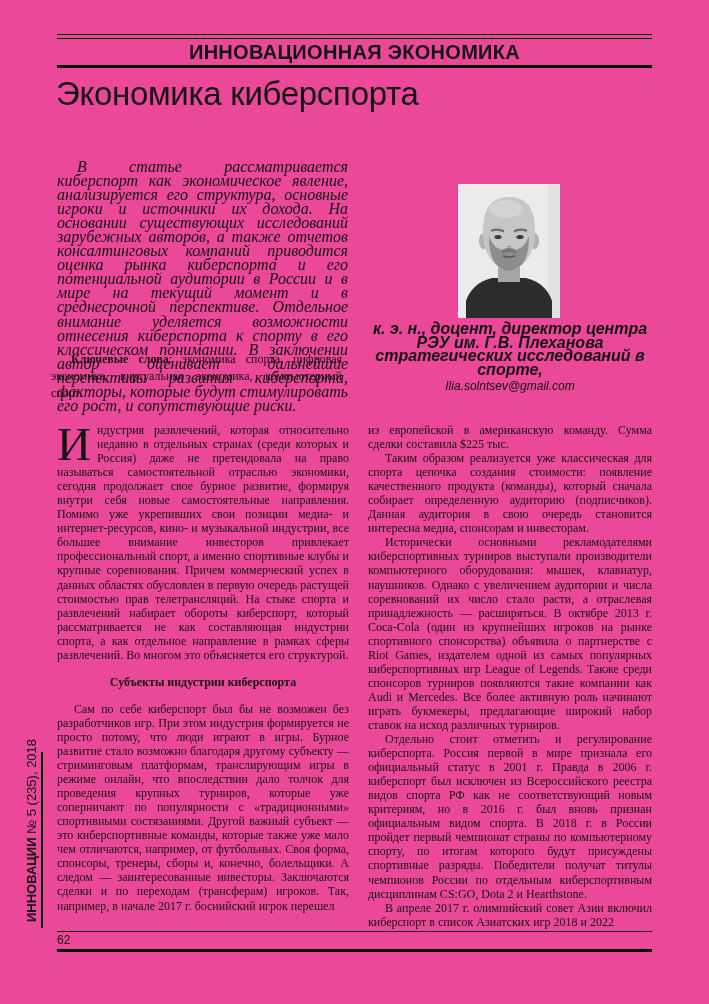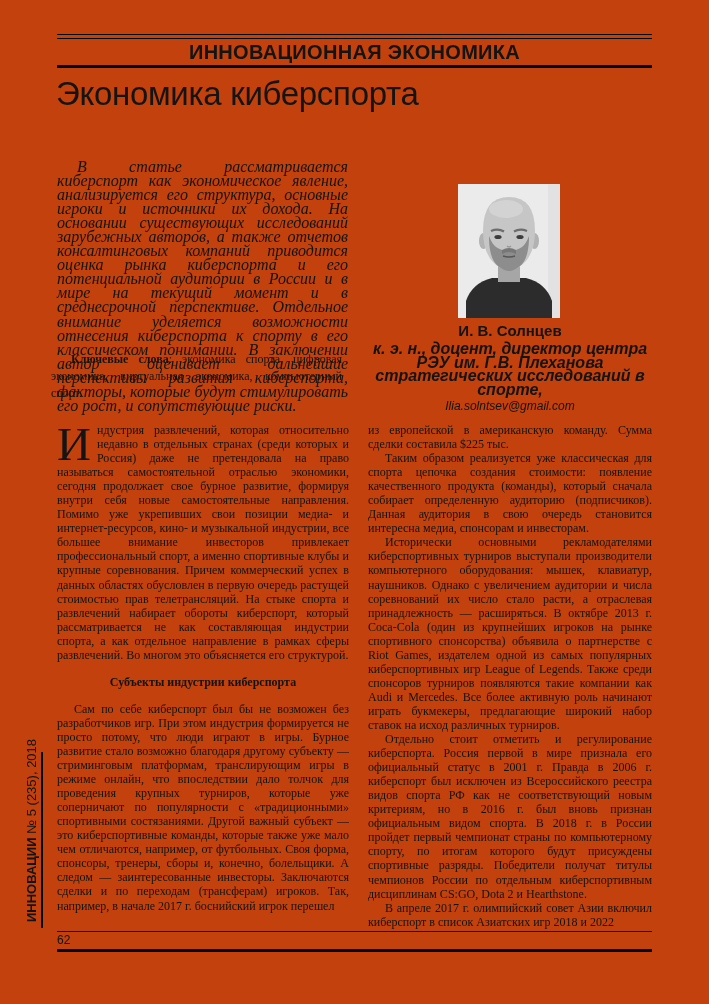--- a/index.html
+++ b/index.html
@@ -1,17 +1,17 @@
 <!DOCTYPE html>
 <html lang="ru"><head>
 <meta charset="utf-8">
 <style>
   html,body { margin:0; padding:0; background:#ffffff; }
   .page {
-    position:relative; width:709px; height:1004px; background:#c2410c;
+    position:relative; width:709px; height:1004px; background:#ec4899;
     color:#141414; overflow:hidden;
     font-family:"Liberation Serif", serif;
   }
 
   
   .rule-double { position:absolute; left:57px; width:595px; top:34px; height:3px;
     border-top:1.4px solid #000; border-bottom:1.4px solid #000; }
   .section-header { position:absolute; left:57px; width:595px; top:40px;
     text-align:center; font-family:"Liberation Sans",sans-serif;
     font-weight:bold; font-size:20px; line-height:24px; letter-spacing:.3px; }
@@ -90,21 +90,20 @@
     <path d="M44 66 Q51 62 58 66 L58 70 Q51 66 44 70 Z" fill="#777777"></path>
     <path d="M45 72 Q51 74 57 72" stroke="#565656" stroke-width="1.4" fill="none"></path>
     <path d="M33 47 Q40 44 46 47.5" stroke="#6d6d6d" stroke-width="2.2" fill="none"></path>
     <path d="M56 47.5 Q62 44 69 47" stroke="#6d6d6d" stroke-width="2.2" fill="none"></path>
     <ellipse cx="40" cy="53" rx="3.6" ry="2.1" fill="#3c3c3c"></ellipse>
     <ellipse cx="62" cy="53" rx="3.6" ry="2.1" fill="#3c3c3c"></ellipse>
     <path d="M49 62 Q51 64 53 62" stroke="#9b9b9b" stroke-width="1.4" fill="none"></path>
   </svg>
 
   <div class="author-block">
-    <div class="author-name">И. В. Солнцев</div>
     <div class="affiliation-line">к. э. н., доцент, директор центра</div>
     <div class="affiliation-line">РЭУ им. Г.В. Плеханова</div>
     <div class="affiliation-line">стратегических исследований в спорте,</div>
     <div class="author-email">Ilia.solntsev@gmail.com</div>
   </div>
 
   <div class="col col-left">
     <p class="noindent"><span class="dropcap">И</span><span>ндустрия развлечений, которая относительно недавно в отдельных странах (среди которых и Россия) даже не претендовала на право называться самостоятельной отраслью экономики, сегодня продолжает свое бурное развитие, формируя внутри себя новые самостоятельные направления. Помимо уже укрепивших свои позиции медиа- и интернет-ресурсов, кино- и музыкальной индустрии, все большее внимание инвесторов привлекает профессиональный спорт, а именно спортивные клубы и крупные соревнования. Причем коммерческий успех в данных областях обусловлен в первую очередь растущей стоимостью прав телетрансляций. На стыке спорта и развлечений набирает обороты киберспорт, который рассматривается не как составляющая индустрии спорта, а как отдельное направление в рамках сферы развлечений. Во многом это объясняется его структурой.</span></p>
     <div class="col-heading">Субъекты индустрии киберспорта</div>
     <p>Сам по себе киберспорт был бы не возможен без разработчиков игр. При этом индустрия формируется не просто потому, что люди играют в игры. Бурное развитие стало возможно благодаря другому субъекту — стриминговым платформам, транслирующим игры в режиме онлайн, что впоследствии дало толчок для проведения крупных турниров, которые уже соперничают по популярности с «традиционными» спортивными состязаниями. Другой важный субъект — это киберспортивные команды, которые также уже мало чем отличаются, например, от футбольных. Своя форма, спонсоры, тренеры, сборы и, конечно, болельщики. А следом — заинтересованные инвесторы. Заключаются сделки и по переходам (трансферам) игроков. Так, например, в начале 2017 г. боснийский игрок перешел</p>

